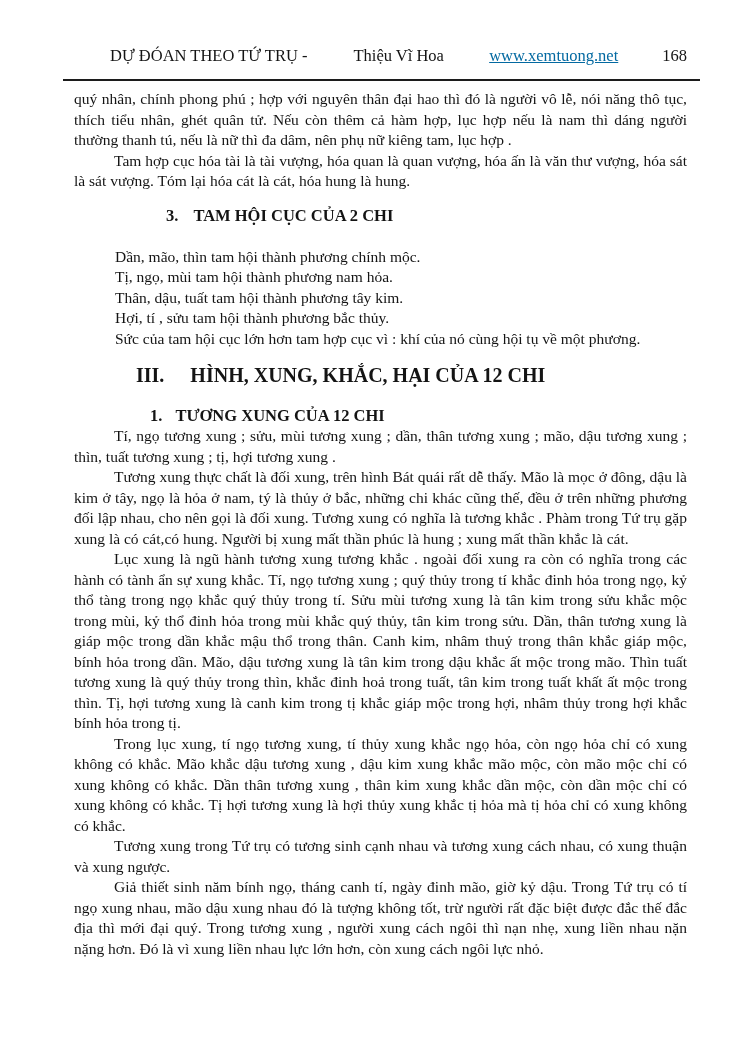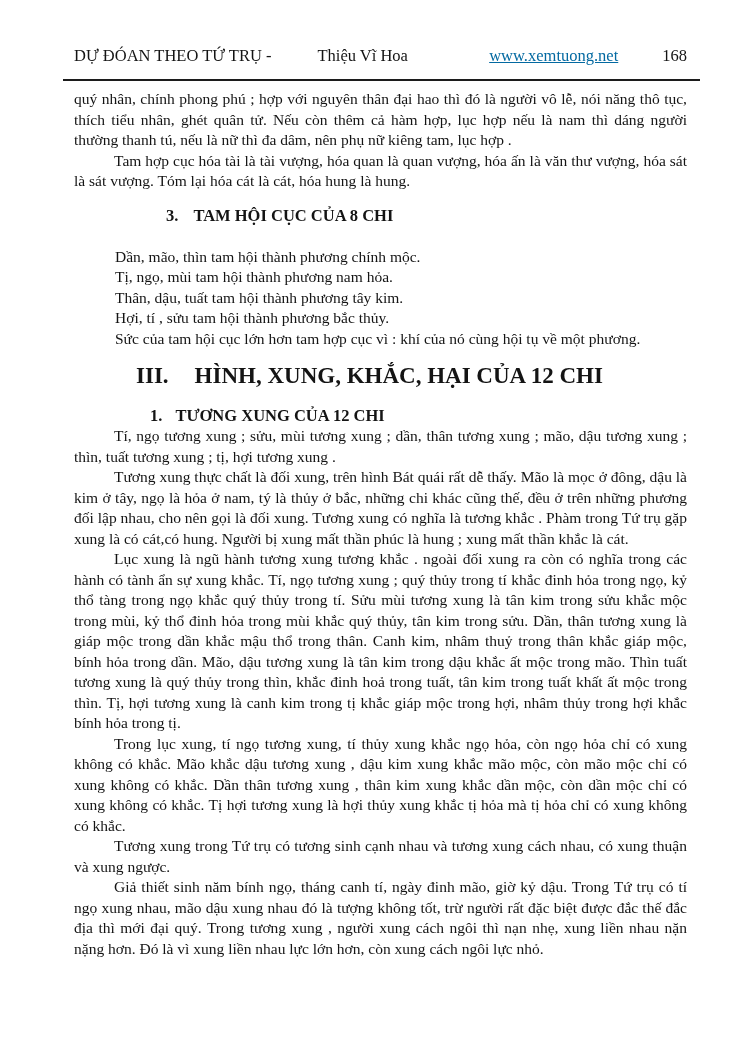--- a/index.html
+++ b/index.html
@@ -14,20 +14,21 @@
     font-family: "Liberation Serif", "DejaVu Serif", serif;
     color: #141414;
     overflow: hidden;
   }
   
   .page-header {
     display: flex;
     align-items: baseline;
     font-size: 16.5px;
     white-space: nowrap;
+    margin-left: 36px;
   }
   .h-title { flex: 0 0 auto; }
   .h-author { margin-left: 46px; }
   .h-site { margin-left: auto; text-decoration: underline; color: #0369a1; cursor: pointer; }
   .h-page { margin-left: 44px; }
   .header-rule {
     border: none;
     border-top: 2px solid #1c1c1c;
     margin: 13px -13px 8px -11px;
   }
@@ -41,21 +42,21 @@
   .body-text p.no-indent { text-indent: 0; }
   
   .section-heading {
     display: flex;
     font-weight: bold;
     font-size: 16.5px;
     line-height: 21px;
   }
   .heading-tam-hoi { margin: 13px 0 21px 92px; }
   .heading-tam-hoi .heading-text { margin-left: 15px; }
-  .heading-hinh-xung { margin: 16px 0 0 62px; font-size: 23px; }
+  .heading-hinh-xung { margin: 16px 0 0 62px; font-size: 20px; }
   .heading-hinh-xung .heading-text { margin-left: 26px; }
   .heading-tuong-xung { margin: 19px 0 0 76px; }
   .heading-tuong-xung .heading-text { margin-left: 13px; text-align: right; }
   
   .tam-hoi-list { margin: 0 0 0 41px; }
   .tam-hoi-list .list-line { display: block; }
 </style>
 </head>
 <body>
 
@@ -71,21 +72,21 @@
   <hr class="header-rule">
 
   <main class="body-text">
 
     <p class="no-indent">quý nhân, chính phong phú ; hợp với nguyên thân đại hao thì đó là người vô lễ, nói năng thô tục, thích tiểu nhân, ghét quân tử. Nếu còn thêm cả hàm hợp, lục hợp nếu là nam thì dáng người thường thanh tú, nếu là nữ thì đa dâm, nên phụ nữ kiêng tam, lục hợp .</p>
 
     <p>Tam hợp cục hóa tài là tài vượng, hóa quan là quan vượng, hóa ấn là văn thư vượng, hóa sát là sát vượng. Tóm lại hóa cát là cát, hóa hung là hung.</p>
 
     <div class="section-heading heading-tam-hoi">
       <span class="heading-number">3.</span>
-      <span class="heading-text">TAM HỘI CỤC CỦA 8 CHI</span>
+      <span class="heading-text">TAM HỘI CỤC CỦA 2 CHI</span>
     </div>
 
     <div class="tam-hoi-list">
       <span class="list-line">Dần, mão, thìn tam hội thành phương chính mộc.</span>
       <span class="list-line">Tị, ngọ, mùi tam hội thành phương nam hỏa.</span>
       <span class="list-line">Thân, dậu, tuất tam hội thành phương tây kim.</span>
       <span class="list-line">Hợi, tí , sửu tam hội thành phương bắc thủy.</span>
       <span class="list-line">Sức của tam hội cục lớn hơn tam hợp cục vì  : khí của nó cùng hội tụ về một phương.</span>
     </div>
 

